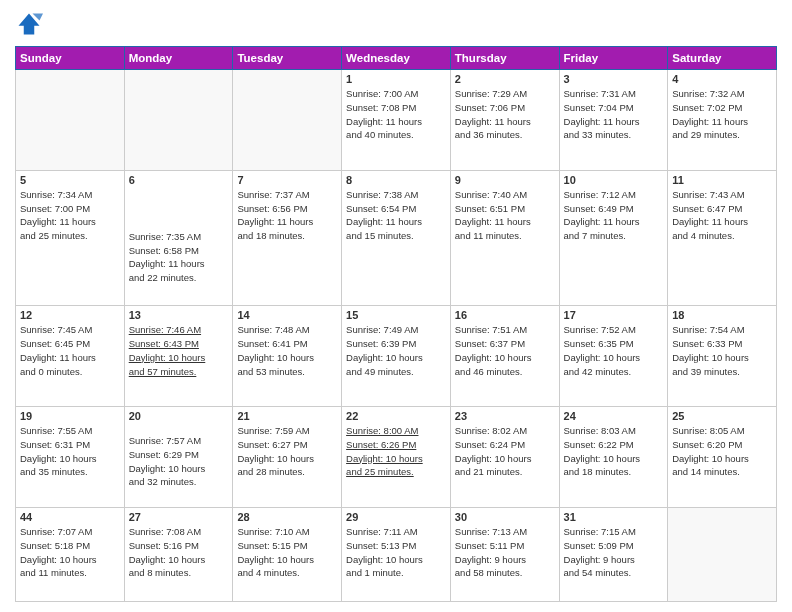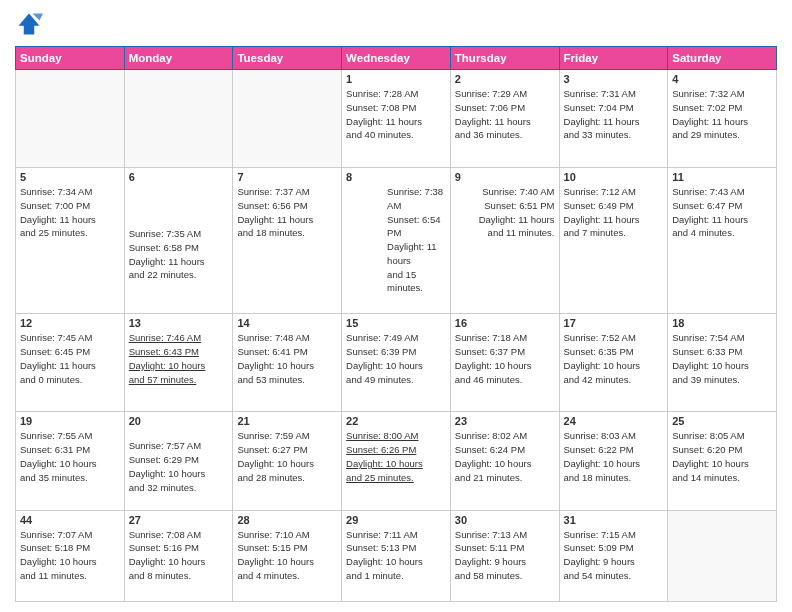--- a/index.html
+++ b/index.html
@@ -55,21 +55,21 @@
       color: #444;
     }
     .calendar {
       flex: 1;
       border: 1px solid #ccc;
       border-collapse: collapse;
       width: 100%;
       table-layout: fixed;
     }
     .calendar th {
-      background: #ec4899;
+      background: #a21caf;
       color: #fff;
       font-size: 11.5px;
       font-weight: bold;
       padding: 5px 4px;
       text-align: left;
       border: 1px solid #2266aa;
     }
     .calendar td {
       border: 1px solid #ccc;
       vertical-align: top;
@@ -132,21 +132,21 @@
           <th>Saturday</th>
         </tr>
     </thead>
     <tbody id="calendar-body">
     <tr>
           <td class="empty"></td>
           <td class="empty"></td>
           <td class="empty"></td>
           <td>
             <span class="day-num">1</span>
-            <div class="day-info" style="white-space: pre-line;">Sunrise: 7:28 AM
+            <div class="day-info" style="white-space: pre-line;">Sunrise: 7:00 AM
 Sunset: 7:08 PM
 Daylight: 11 hours
 and 40 minutes.</div>
           </td>
           <td>
             <span class="day-num">2</span>
             <div class="day-info" style="white-space: pre-line;">Sunrise: 7:29 AM
 Sunset: 7:06 PM
 Daylight: 11 hours
 and 36 minutes.</div>
@@ -183,28 +183,28 @@
           </td>
           <td>
             <span class="day-num">7</span>
             <div class="day-info" style="white-space: pre-line;">Sunrise: 7:37 AM
 Sunset: 6:56 PM
 Daylight: 11 hours
 and 18 minutes.</div>
           </td>
           <td>
             <span class="day-num">8</span>
-            <div class="day-info" style="white-space: pre-line; margin-left: 41px;">Sunrise: 7:38 AM
+            <div class="day-info" style="white-space: pre-line;">Sunrise: 7:38 AM
 Sunset: 6:54 PM
 Daylight: 11 hours
 and 15 minutes.</div>
           </td>
           <td>
             <span class="day-num">9</span>
-            <div class="day-info" style="white-space: pre-line; text-align: right;">Sunrise: 7:40 AM
+            <div class="day-info" style="white-space: pre-line;">Sunrise: 7:40 AM
 Sunset: 6:51 PM
 Daylight: 11 hours
 and 11 minutes.</div>
           </td>
           <td>
             <span class="day-num">10</span>
             <div class="day-info" style="white-space: pre-line;">Sunrise: 7:12 AM
 Sunset: 6:49 PM
 Daylight: 11 hours
 and 7 minutes.</div>
@@ -241,21 +241,21 @@
           </td>
           <td>
             <span class="day-num">15</span>
             <div class="day-info" style="white-space: pre-line;">Sunrise: 7:49 AM
 Sunset: 6:39 PM
 Daylight: 10 hours
 and 49 minutes.</div>
           </td>
           <td>
             <span class="day-num">16</span>
-            <div class="day-info" style="white-space: pre-line;">Sunrise: 7:18 AM
+            <div class="day-info" style="white-space: pre-line;">Sunrise: 7:51 AM
 Sunset: 6:37 PM
 Daylight: 10 hours
 and 46 minutes.</div>
           </td>
           <td>
             <span class="day-num">17</span>
             <div class="day-info" style="white-space: pre-line;">Sunrise: 7:52 AM
 Sunset: 6:35 PM
 Daylight: 10 hours
 and 42 minutes.</div>

